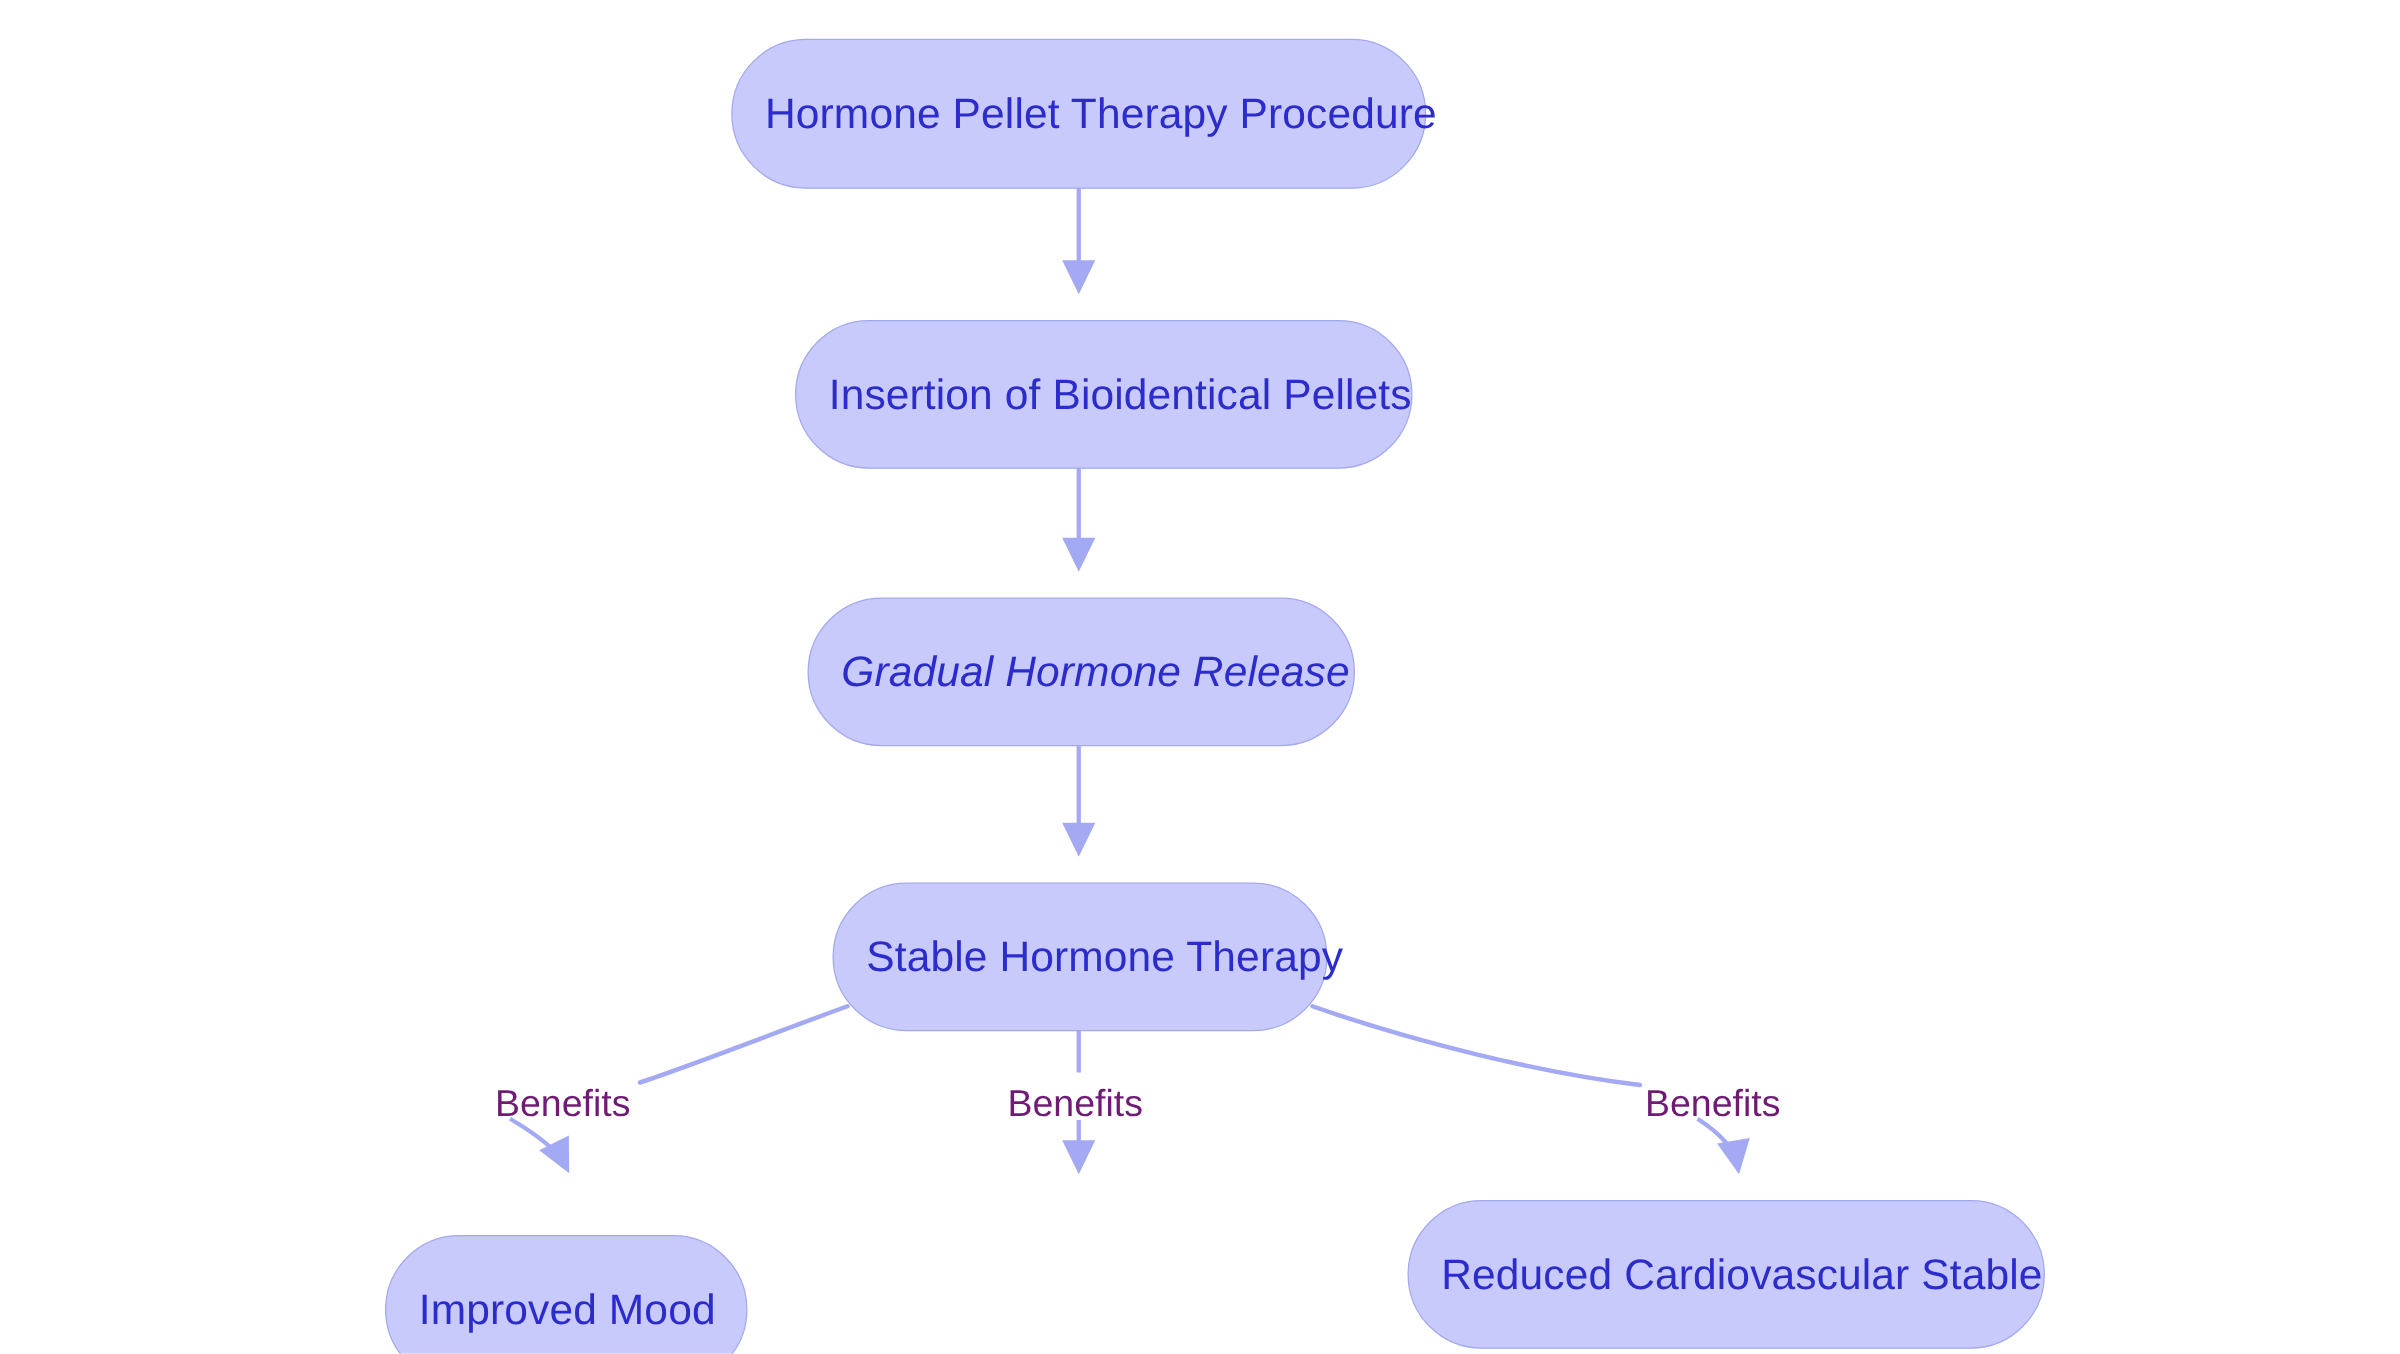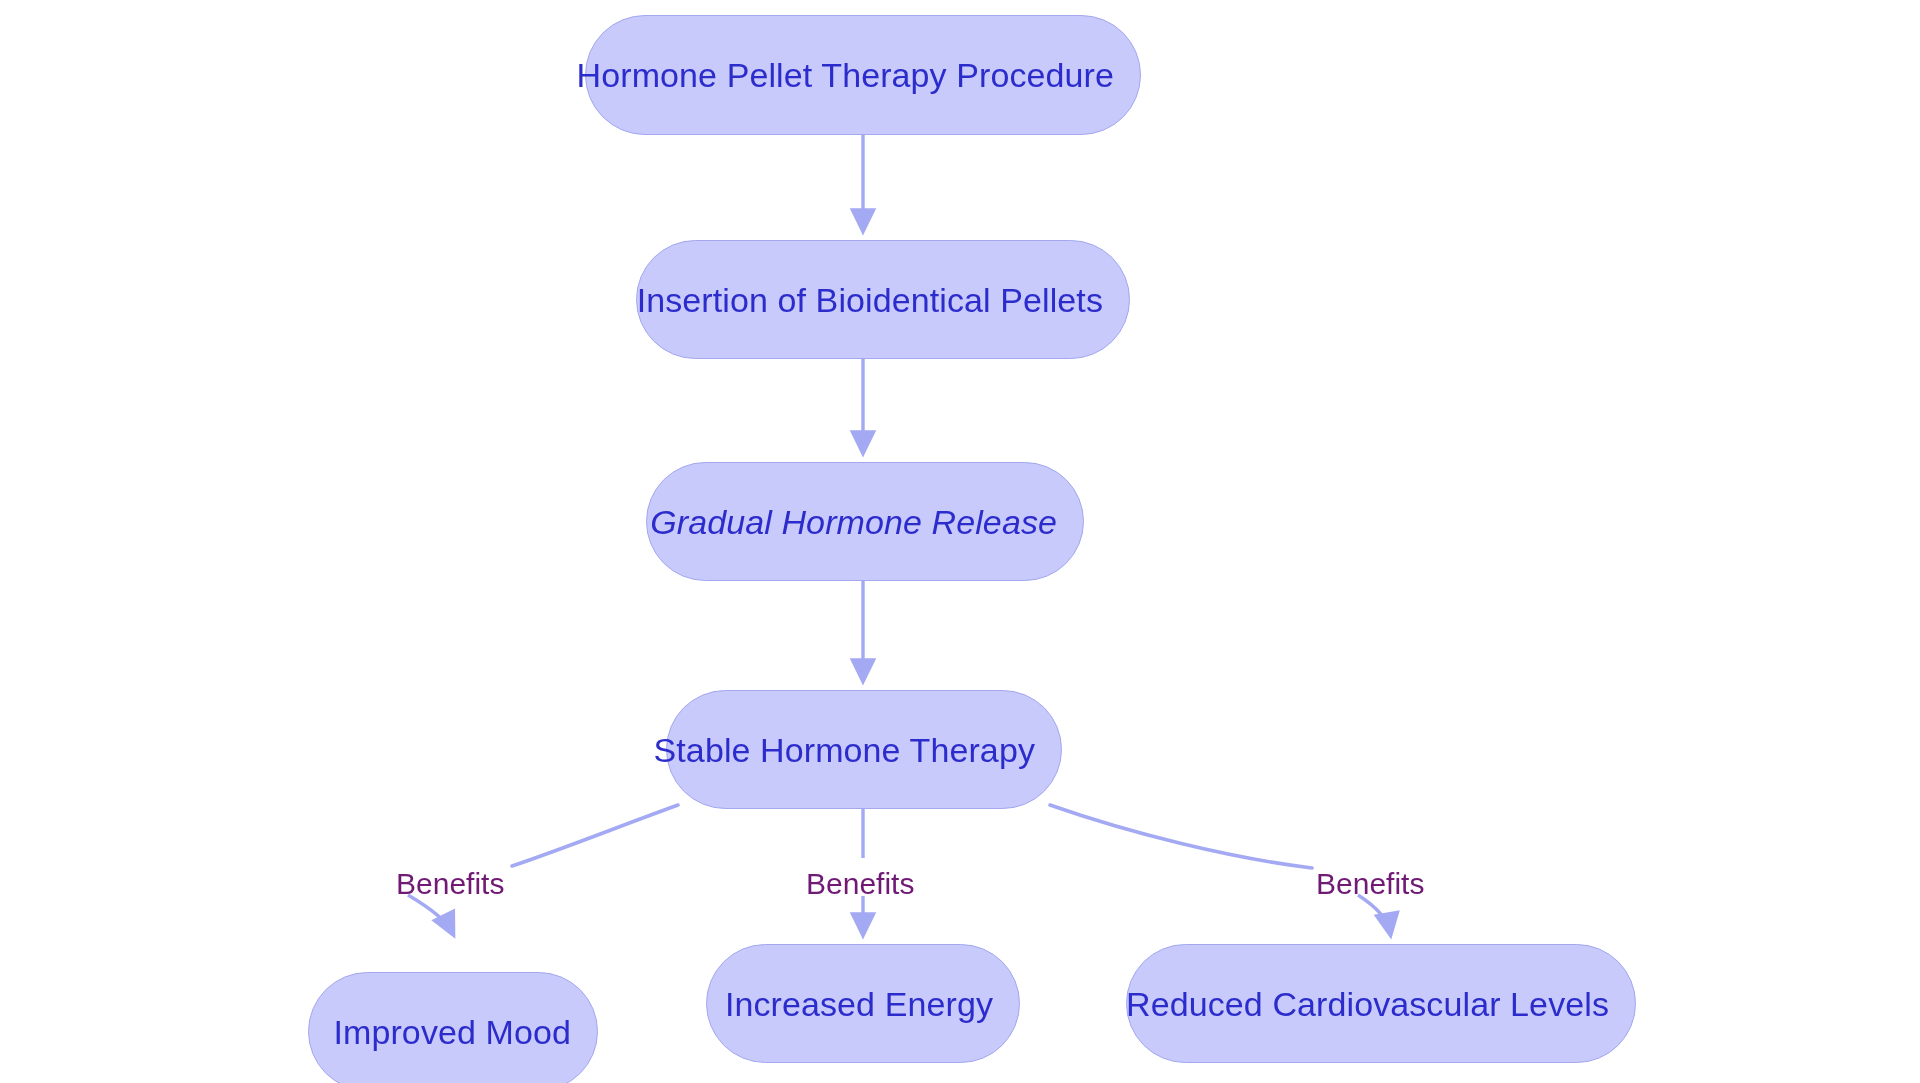--- a/index.html
+++ b/index.html
@@ -27,27 +27,28 @@
     pointer-events: none;
   }
   .node {
     position: absolute;
     box-sizing: border-box;
     background: #c7cafa;
     border: 1.6px solid #a3a8ef;
     border-radius: 999px;
     display: flex;
     align-items: center;
-    justify-content: flex-end;
+    justify-content: flex-start;
     color: #2c2ccc;
     font-size: 34px;
     font-weight: 400;
     letter-spacing: 0.1px;
     white-space: nowrap;
     line-height: 1;
+    margin-top: 16px;
   }
   .node .node-label {
     display: block;
     padding: 0 26px;
   }
   .edge-label {
     position: absolute;
     color: #701a75;
     font-size: 30px;
     line-height: 1;
@@ -108,26 +109,23 @@
   </div>
 
   <div class="node" style="left:666px; top:690px; width:396px; height:119px;">
     <span class="node-label">Stable Hormone Therapy</span>
   </div>
 
   <div class="node" style="left:308px; top:972px; width:290px; height:119px;">
     <span class="node-label">Improved Mood</span>
   </div>
 
-  <div class="node" style="left:706px; top:944px; width:314px; height:119px;">
-    <span class="node-label">Increased Energy</span>
-  </div>
 
   <div class="node" style="left:1126px; top:944px; width:510px; height:119px;">
-    <span class="node-label">Reduced Cardiovascular Levels</span>
+    <span class="node-label">Reduced Cardiovascular Stable</span>
   </div>
 
   <div class="edge-label" style="left:396px; top:869px;">Benefits</div>
 
   <div class="edge-label" style="left:806px; top:869px;">Benefits</div>
 
   <div class="edge-label" style="left:1316px; top:869px;">Benefits</div>
 
 </div>
 

